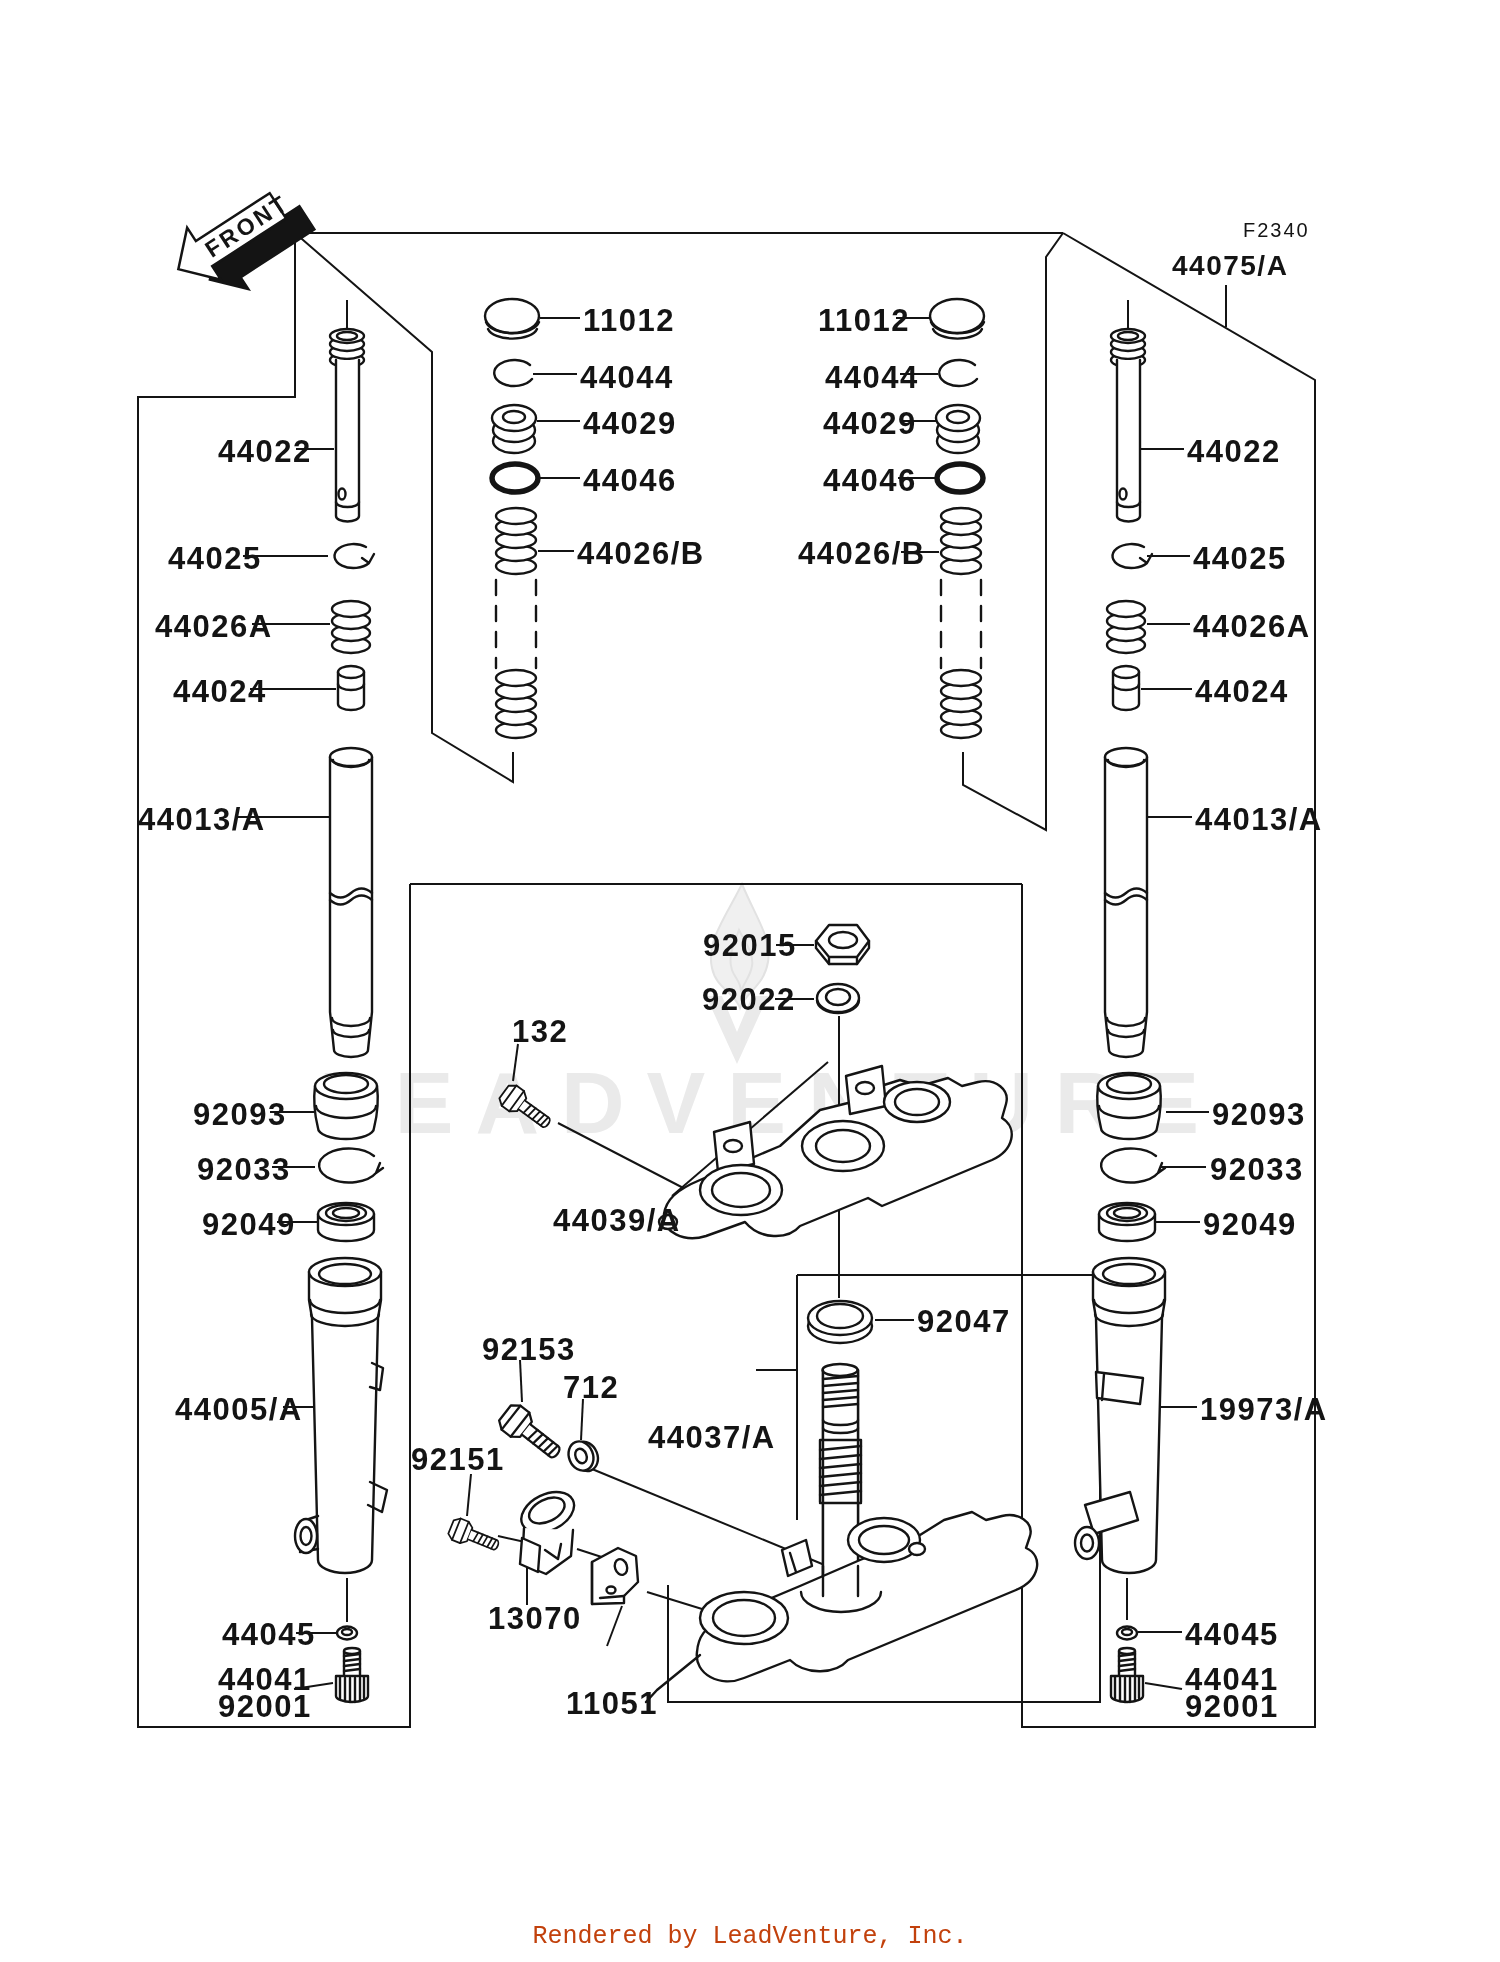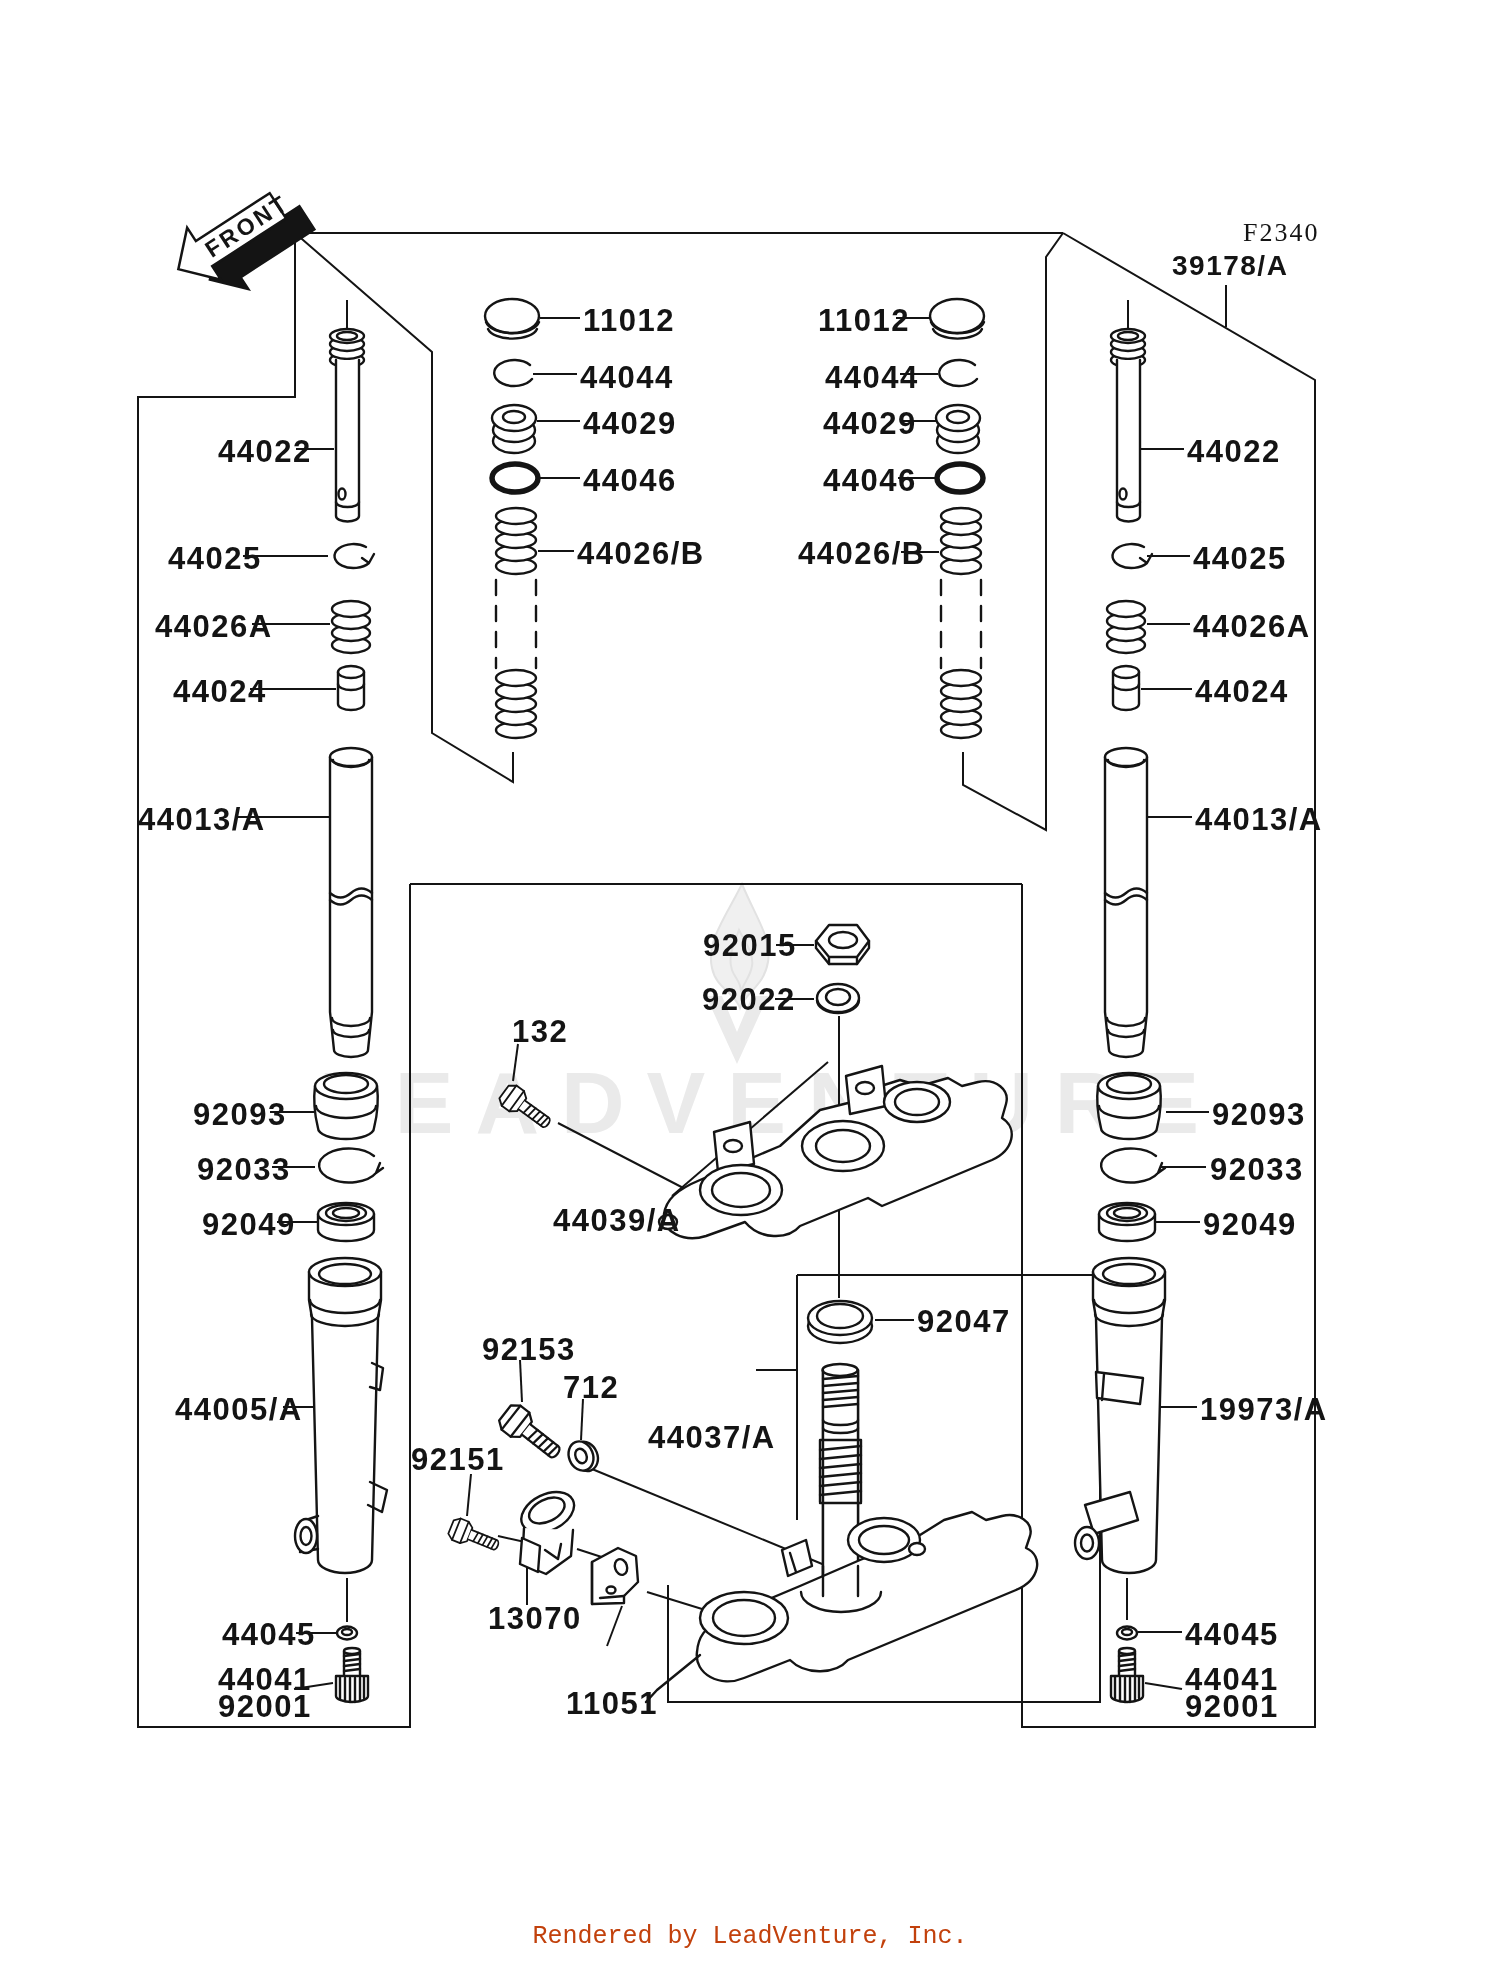--- a/index.html
+++ b/index.html
@@ -1,21 +1,21 @@
 <!DOCTYPE html>
 <html><head>
 <meta charset="utf-8">
 <style>
   html,body{margin:0;padding:0;background:#fff;}
   .canvas{position:relative;width:1500px;height:1962px;background:#fff;margin:0 auto;overflow:hidden;
           font-family:"Liberation Sans",sans-serif;}
   .canvas svg{position:absolute;left:0;top:0;}
   .lbl{position:absolute;font-family:"Liberation Sans",sans-serif;font-weight:bold;font-size:31px;
        line-height:1;letter-spacing:1.5px;color:#141414;white-space:nowrap;}
-  .lbl.sm{font-weight:normal;font-size:26px;letter-spacing:2px;font-family:Liberation Serif, serif;}
+  .lbl.sm{font-weight:normal;font-size:20px;letter-spacing:2px;}
   .lbl.big{font-size:28px;}
   .footer{position:absolute;left:50%;transform:translateX(-50%);top:1922px;
           font-size:25px;color:#c2410c;letter-spacing:0px;white-space:nowrap;font-family:Liberation Mono, monospace;}
   .wm-text{font-family:"Liberation Sans",sans-serif;font-weight:bold;}
 </style>
 </head>
 <body>
 
 <div class="canvas">
 
@@ -366,21 +366,21 @@
 
   <g transform="translate(162,244) rotate(-33)">
     <path d="M10,43 L40,13 L40,29 L128,29 L128,59 L40,59 L40,75 Z" fill="#141414" transform="translate(9,13)"></path>
     <path d="M0,30 L30,0 L30,16 L118,16 L118,46 L30,46 L30,62 Z" fill="#fff" stroke="#141414" stroke-width="2.5"></path>
     <text x="34" y="39" font-size="23" font-weight="bold" letter-spacing="3" fill="#141414" font-family="Liberation Sans, sans-serif">FRONT</text>
   </g>
 </svg>
 
 <div>
   <div class="lbl sm" style="left:1243px;top:220px">F2340</div>
-  <div class="lbl big" style="left:1172px;top:252px">39178/A</div>
+  <div class="lbl big" style="left:1172px;top:252px">44075/A</div>
 
   <div class="lbl" style="left:218px;top:436px">44022</div>
   <div class="lbl" style="left:168px;top:543px">44025</div>
   <div class="lbl" style="left:155px;top:611px">44026A</div>
   <div class="lbl" style="left:173px;top:676px">44024</div>
   <div class="lbl" style="left:138px;top:804px">44013/A</div>
   <div class="lbl" style="left:193px;top:1099px">92093</div>
   <div class="lbl" style="left:197px;top:1154px">92033</div>
   <div class="lbl" style="left:202px;top:1209px">92049</div>
   <div class="lbl" style="left:175px;top:1394px">44005/A</div>

